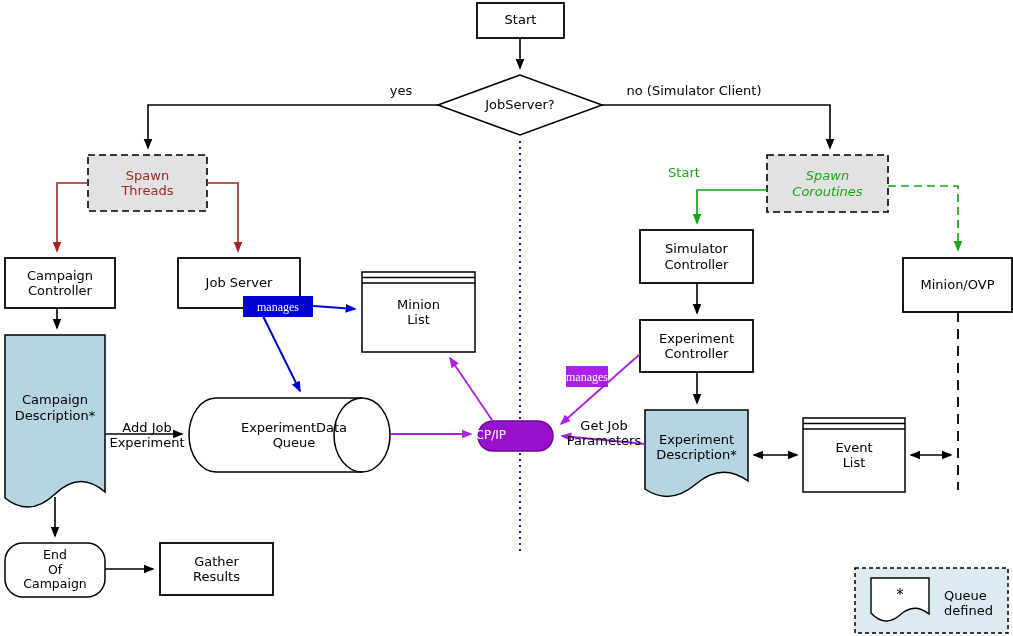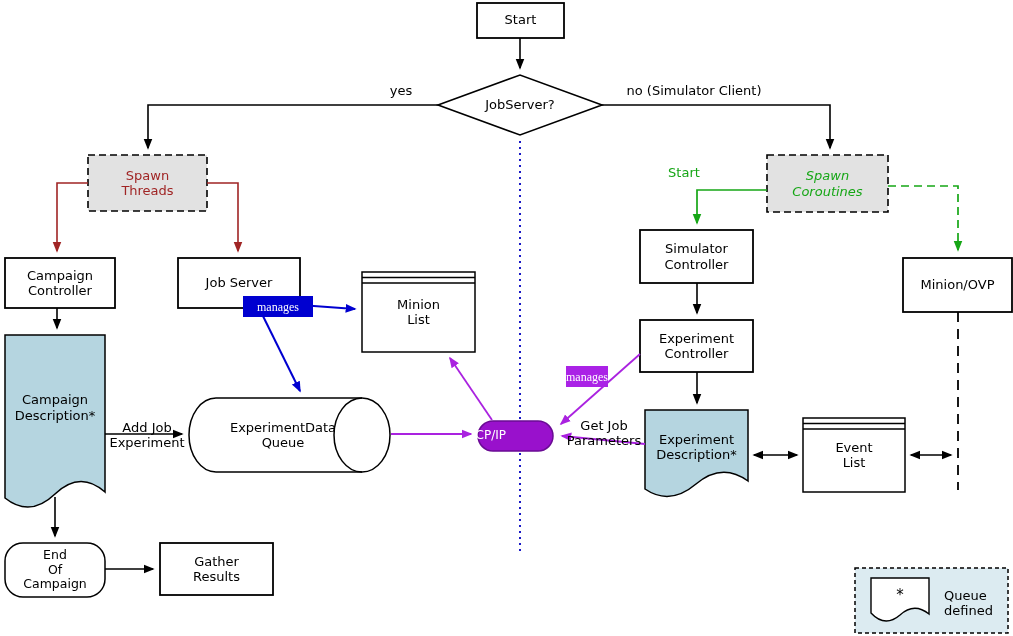--- a/index.html
+++ b/index.html
@@ -129,21 +129,21 @@
   <div class="label" style="left:448px;top:77px;width:144px;height:56px;">JobServer?</div>
   <div class="label red" style="left:88px;top:155px;width:119px;height:56px;">Spawn
 Threads</div>
   <div class="label" style="left:5px;top:258px;width:110px;height:50px;">Campaign
 Controller</div>
   <div class="label" style="left:178px;top:258px;width:122px;height:50px;">Job Server</div>
   <div class="label" style="left:362px;top:272px;width:113px;height:80px;">Minion
 List</div>
   <div class="label" style="left:5px;top:335px;width:100px;height:145px;">Campaign
 Description*</div>
-  <div class="label" style="left:193px;top:398px;width:180px;height:74px;">ExperimentData
+  <div class="label" style="left:204px;top:398px;width:180px;height:74px;">ExperimentData
 Queue</div>
   <div class="label white small" style="left:450px;top:421px;width:75px;height:28px;">TCP/IP</div>
   <div class="label tight" style="left:5px;top:543px;width:100px;height:54px;">End
 Of
 Campaign</div>
   <div class="label" style="left:160px;top:543px;width:113px;height:52px;">Gather
 Results</div>
   <div class="label green italic" style="left:767px;top:155px;width:121px;height:57px;">Spawn
 Coroutines</div>
   <div class="label" style="left:640px;top:230px;width:113px;height:53px;">Simulator

